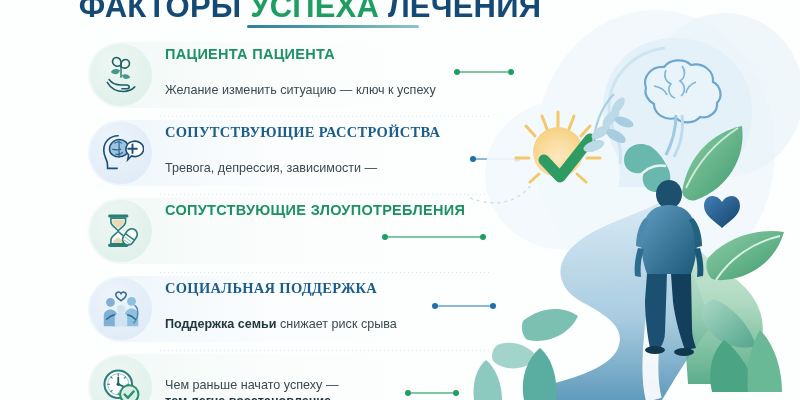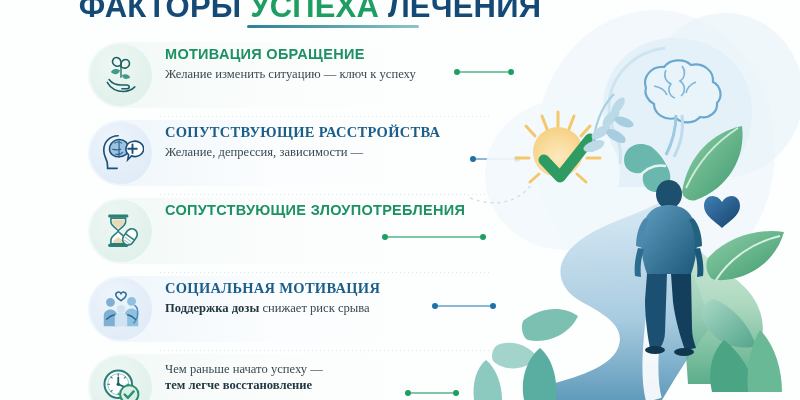--- a/index.html
+++ b/index.html
@@ -48,22 +48,22 @@
   }
   .row.blue .icon-wrap{background:radial-gradient(circle at 38% 32%,#eef4fb 0%,#dbe9f6 100%);}
 
   .txt{position:absolute;left:165px;top:8px;width:300px;}
   .head{
     font-size:14.5px;font-weight:bold;letter-spacing:.3px;color:#1d9163;
     line-height:17px;white-space:nowrap;
   }
   .row.blue .head{color:#1b5e8a;font-family:Liberation Serif, serif;}
   .sub{
-    font-size:12.6px;color:#3a4a52;line-height:16px;margin-top:3px;
-    font-family:Liberation Serif, serif;
+    font-size:12.6px;color:#3a4a52;line-height:16px;margin-top:19px;
+    font-family:Liberation Sans, sans-serif;
   }
   .sub b{color:#223840;font-weight:bold;}
 
   
   .conn{position:absolute;height:10px;}
   .conn .dot{position:absolute;top:2px;width:6px;height:6px;border-radius:50%;}
   .conn .bar{position:absolute;top:4px;height:2px;}
   .c-green .dot{background:#1f9e63;}
   .c-green .bar{background:#7fc6a6;}
   .c-blue .dot{background:#1f6fa8;}
@@ -96,21 +96,21 @@
           <path d="M24 27 C24 20 24 16 24 13" stroke="#2c7a6a" stroke-width="1.6" fill="none"></path>
           <path d="M24 15 c-1-5 2-8 5-8 3 0 5 3 4 6 -1 3 -5 5 -9 2z" fill="none" stroke="#1f5f66" stroke-width="1.7"></path>
           <path d="M24 13 c1-5 -2-8 -5-8 -3 0 -5 3 -4 6 1 3 5 5 9 2z" fill="none" stroke="#1f5f66" stroke-width="1.7"></path>
           <path d="M23 19 c-5-3 -9-1 -10 2 4 3 8 3 10-2z" fill="#3f9a86"></path>
           <path d="M25 24 c5-2 8 0 9 3 -4 2 -8 2 -9-3z" fill="#3f9a86"></path>
           <path d="M11 29 c3 4 8 6 13 6 h6 c2 0 3 1 3 2 0 1-1 2-3 2 h-5" fill="none" stroke="#1f5f66" stroke-width="1.7" stroke-linecap="round"></path>
           <path d="M9 32 c4 7 11 10 18 10 5 0 9-2 12-5" fill="none" stroke="#1f5f66" stroke-width="1.7" stroke-linecap="round"></path>
         </svg>
       </div>
       <div class="txt">
-        <div class="head">МОТИВАЦИЯ ОБРАЩЕНИЕ</div>
+        <div class="head">ПАЦИЕНТА ПАЦИЕНТА</div>
         <div class="sub">
           <span>Желание изменить ситуацию — ключ к успеху</span>
         </div>
       </div>
       <div class="conn c-green" style="left:454px;top:29px;width:70px;">
         <span class="dot" style="left:0;"></span>
         <span class="bar" style="left:6px;width:48px;"></span>
         <span class="dot" style="left:54px;"></span>
       </div>
     </div>
@@ -123,21 +123,21 @@
           <path d="M21 6 C12 6 6 13 6 21 c0 5 2 8 3 11 1 2 1 5 1 8 h10" fill="none" stroke="#1b4f78" stroke-width="1.7" stroke-linecap="round"></path>
           <path d="M12 20 c0-6 5-10 10-10 6 0 10 4 10 9 0 6-5 9-10 9 -5 0-10-3-10-8z" fill="#9dc3e0" stroke="#1b4f78" stroke-width="1.5"></path>
           <path d="M17 14 c2-2 6-2 8 0 M15 20 c3 1 6 1 9 0 M18 25 c3 1 6 0 8-2 M22 11 v18" fill="none" stroke="#2a6491" stroke-width="1.2"></path>
           <path d="M36 12 a9 8 0 1 1 -1 15 l-4 4 1-5 a8 8 0 0 1 4-14z" fill="#ffffff" stroke="#1b4f78" stroke-width="1.7"></path>
           <path d="M36 15 v9 M31.5 19.5 h9" stroke="#1b4f78" stroke-width="2" stroke-linecap="round"></path>
         </svg>
       </div>
       <div class="txt">
         <div class="head">СОПУТСТВУЮЩИЕ РАССТРОЙСТВА</div>
         <div class="sub">
-          <span>Желание, депрессия, зависимости —</span><br>
+          <span>Тревога, депрессия, зависимости —</span><br>
         </div>
       </div>
       <div class="conn c-blue" style="left:470px;top:38px;width:70px;">
         <span class="dot" style="left:0;"></span>
         <span class="bar" style="left:6px;width:38px;"></span>
         <span class="dot" style="left:44px;"></span>
       </div>
     </div>
 
     <div class="row green">
@@ -177,23 +177,23 @@
           <path d="M6 42 v-11 c0-4 3.4-6.4 7-6.4 3.6 0 7 2.4 7 6.4 v11z" fill="#7fb0d4"></path>
           <circle cx="35" cy="16" r="4.6" fill="#8fc0dd"></circle>
           <path d="M28 42 v-12 c0-4 3.4-6.4 7-6.4 3.6 0 7 2.4 7 6.4 v12z" fill="#8fc0dd"></path>
           <path d="M38 20 c3 2 4 7 3 12 -1 4 -3 6 -4 7" fill="none" stroke="#4c90bd" stroke-width="1.6"></path>
           <circle cx="24" cy="24" r="4.2" fill="#cfe3f1"></circle>
           <path d="M17.5 42 v-8.6 c0-3.6 3-5.8 6.5-5.8 3.5 0 6.5 2.2 6.5 5.8 V42z" fill="#cfe3f1"></path>
           <path d="M17 30 c-3.5 1 -6 2.6 -8 4.6 M31 30 c3.5 1 6 2.6 8 4.6" fill="none" stroke="#2a6b96" stroke-width="1.5" stroke-linecap="round"></path>
         </svg>
       </div>
       <div class="txt">
-        <div class="head">СОЦИАЛЬНАЯ МОТИВАЦИЯ</div>
+        <div class="head">СОЦИАЛЬНАЯ ПОДДЕРЖКА</div>
         <div class="sub">
-          <b>Поддержка дозы</b><span> снижает риск срыва</span>
+          <b>Поддержка семьи</b><span> снижает риск срыва</span>
         </div>
       </div>
       <div class="conn c-blue" style="left:432px;top:29px;width:100px;">
         <span class="dot" style="left:0;"></span>
         <span class="bar" style="left:6px;width:52px;"></span>
         <span class="dot" style="left:58px;"></span>
       </div>
     </div>
 
     <div class="row green r5">

